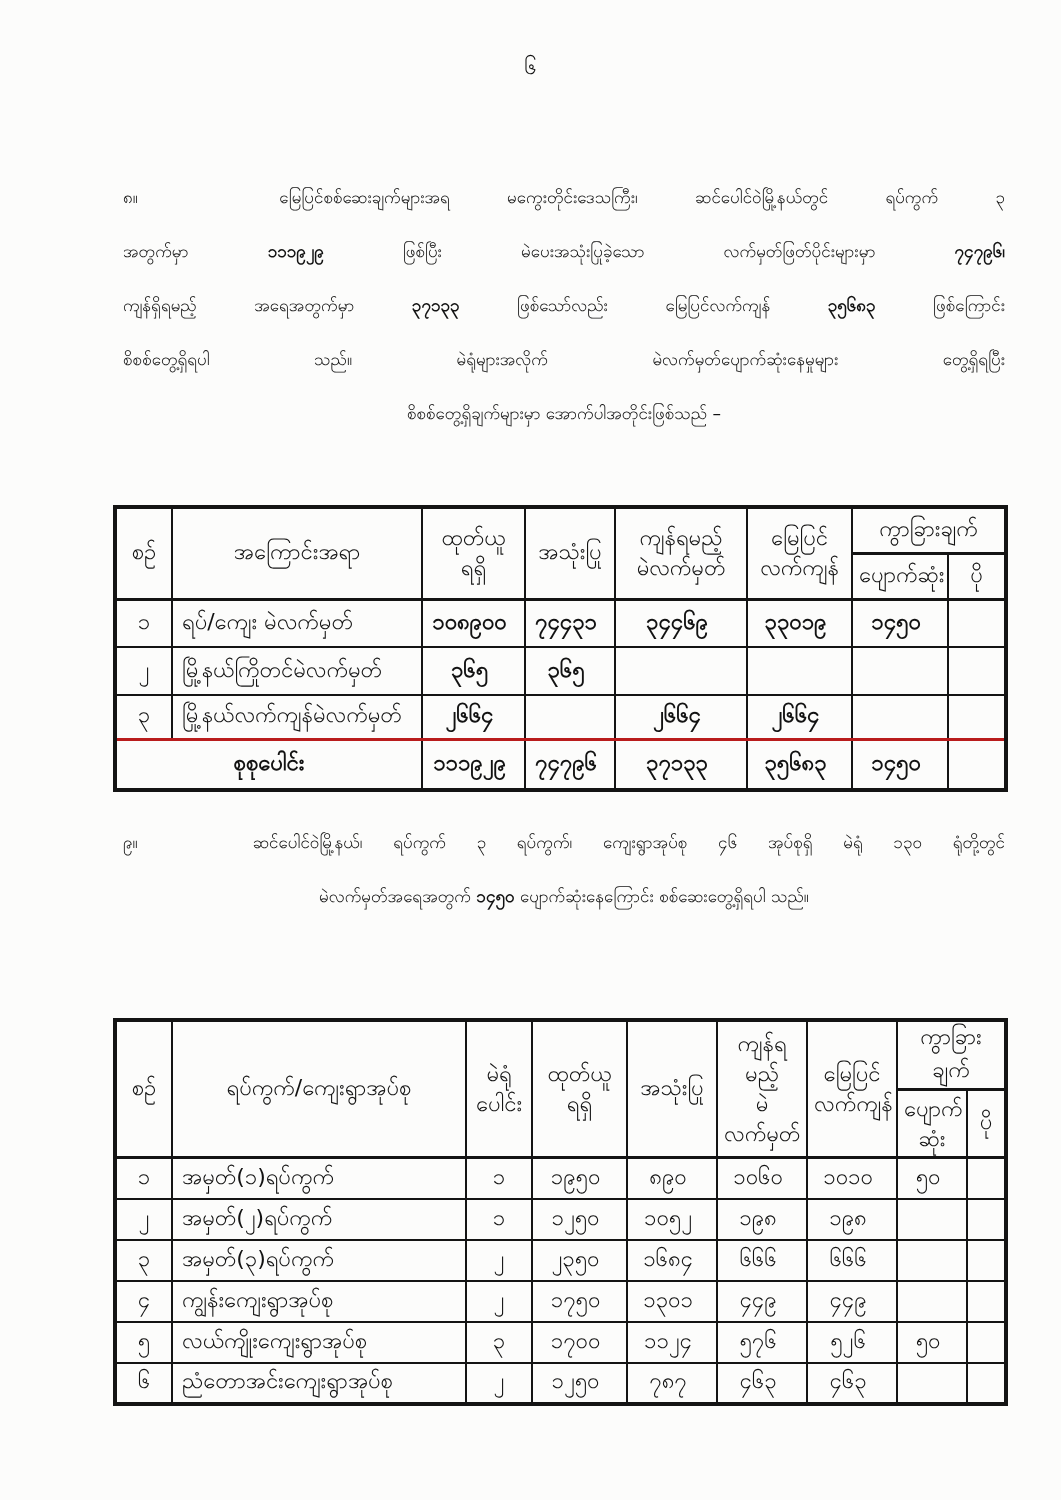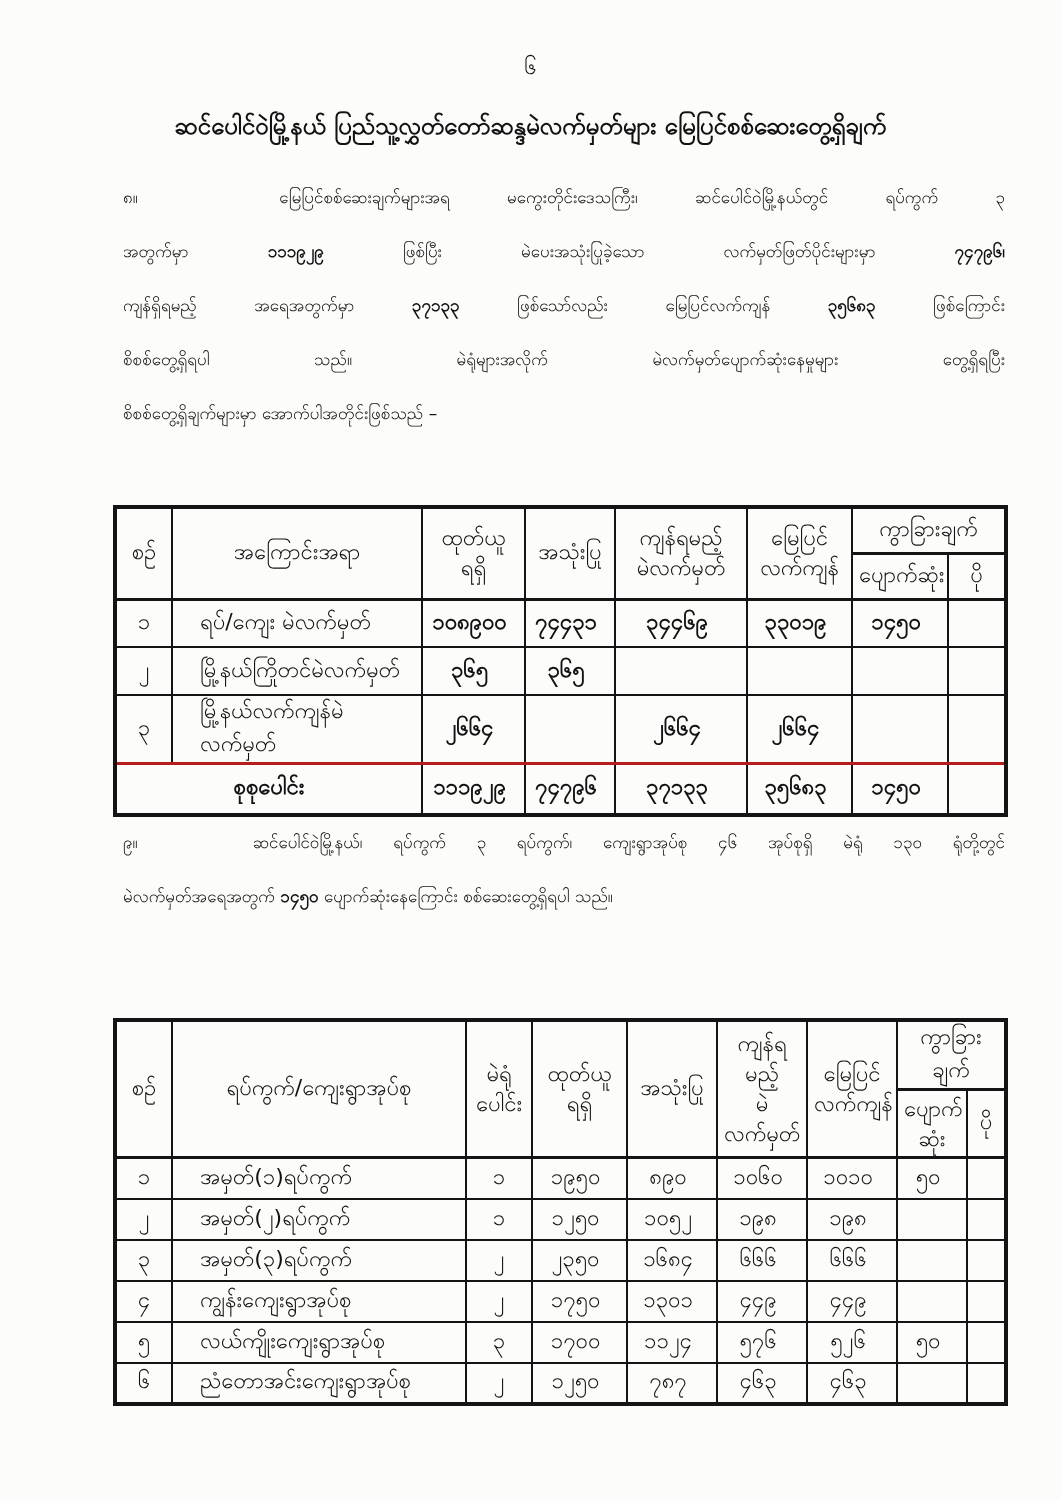--- a/index.html
+++ b/index.html
@@ -20,21 +20,21 @@
     position:absolute;top:110px;left:0;right:0;
     text-align:center;font-weight:700;font-size:24px;
   }
   .para{
     position:absolute;left:123px;width:882px;
     font-size:17px;line-height:54px;
   }
   #para8{top:170px;}
   #para9{top:815px;}
   #para10{top:912px;}
-  .line{text-align:left;}
+  .line{text-align:center;}
   .line.just{text-align:justify;text-align-last:justify;}
   .num{display:inline-block;min-width:99px;}
   .bold{font-weight:700;}
   table{
     position:absolute;left:113px;width:891px;
     border-collapse:collapse;table-layout:fixed;
     border:4px solid #141414;
   }
   #table1{top:505px;}
   #table2{top:1018px;}
@@ -45,33 +45,32 @@
     vertical-align:middle;text-align:center;
   }
   th .hl{display:block;line-height:30px;}
   tr.headrow th{border-bottom:3px solid #141414;}
   .t1 tr.r1{height:46px;} .t1 tr.r2{height:46px;}
   .t1 tr.data1,.t1 tr.data2{height:48px;} .t1 tr.data3{height:44px;}
   .t1 tr.totalrow{height:51px;}
   .t1 tr.totalrow td{border-top:3px solid #b91c1c;font-weight:700;}
   .t2 tr.r1{height:44px;} .t2 tr.r2{height:68px;}
   .t2 tr.data{height:41px;}
-  td.l{text-align:left;padding-left:27px;}
+  td.l{text-align:left;padding-left:9px;}
   td.r{padding-right:14px;}
   .t1 td.n{font-weight:700;}
   .t2 td.r{}
 </style>
 </head>
 <body>
 
 <div class="page">
 
   <div class="pagenum">၆</div>
 
-  <div class="title">ဆင်ပေါင်ဝဲမြို့နယ် ပြည်သူ့လွှတ်တော်ဆန္ဒမဲလက်မှတ်များ မြေပြင်စစ်ဆေးတွေ့ရှိချက်</div>
 
   <div class="para" id="para8">
       <div class="line just"><span class="num">၈။</span> <span>မြေပြင်စစ်ဆေးချက်များအရ မကွေးတိုင်းဒေသကြီး၊ ဆင်ပေါင်ဝဲမြို့နယ်တွင် ရပ်ကွက် ၃</span></div>
       <div class="line just"><span>အတွက်မှာ</span> <span class="bold">၁၁၁၉၂၉</span> <span>ဖြစ်ပြီး မဲပေးအသုံးပြုခဲ့သော လက်မှတ်ဖြတ်ပိုင်းများမှာ</span> <span class="bold">၇၄၇၉၆၊</span></div>
       <div class="line just"><span>ကျန်ရှိရမည့် အရေအတွက်မှာ</span> <span class="bold">၃၇၁၃၃</span> <span>ဖြစ်သော်လည်း မြေပြင်လက်ကျန်</span> <span class="bold">၃၅၆၈၃</span> <span>ဖြစ်ကြောင်း</span></div>
       <div class="line just"><span>စိစစ်တွေ့ရှိရပါ သည်။ မဲရုံများအလိုက် မဲလက်မှတ်ပျောက်ဆုံးနေမှုများ တွေ့ရှိရပြီး</span></div>
       <div class="line"><span>စိစစ်တွေ့ရှိချက်များမှာ အောက်ပါအတိုင်းဖြစ်သည် –</span></div>
     </div>
 
   <table class="t1" id="table1">

